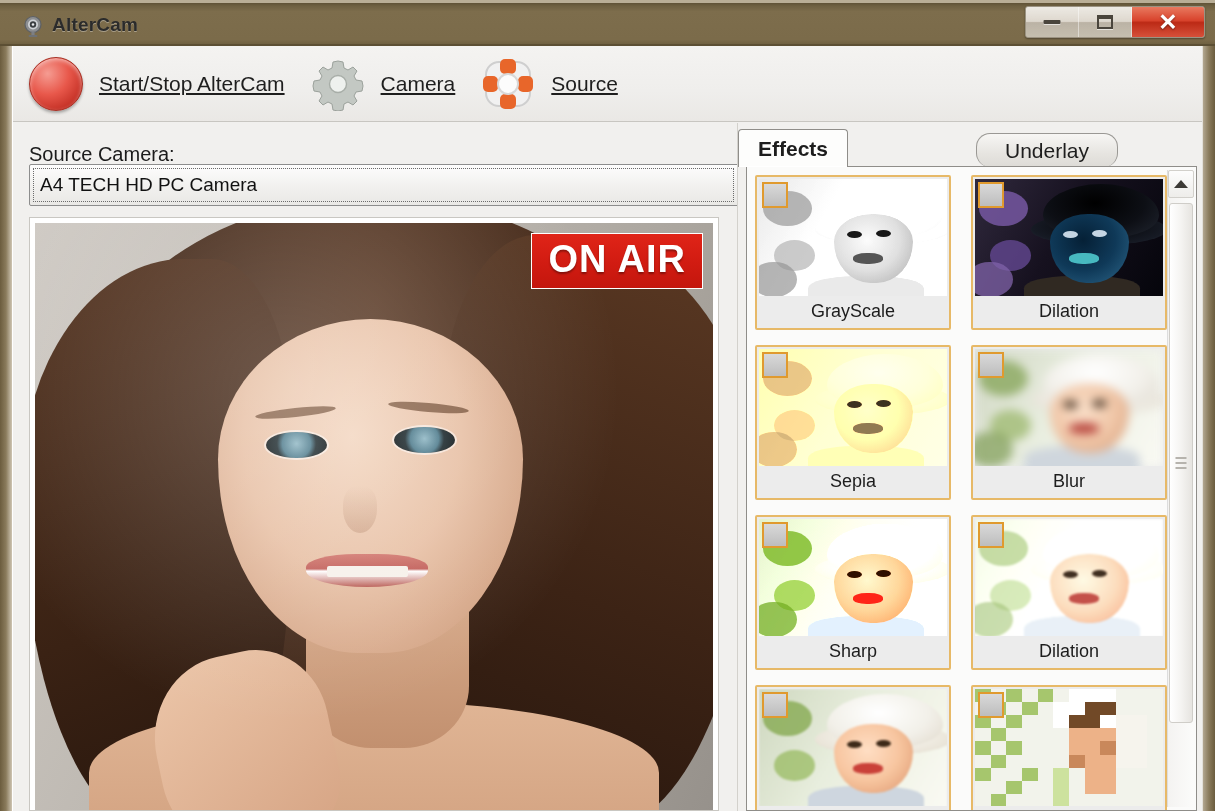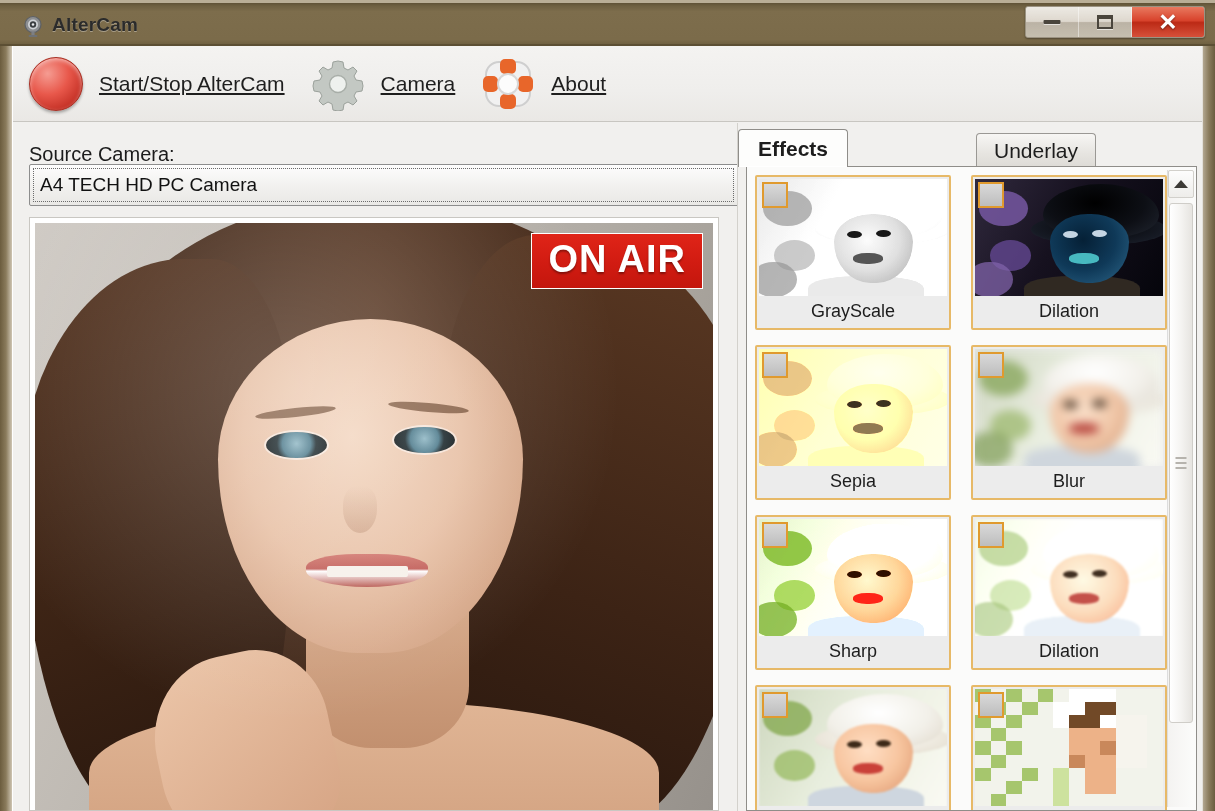--- a/index.html
+++ b/index.html
@@ -385,21 +385,21 @@
         <span class="ico-life">
           <svg width="54" height="54" viewBox="0 0 54 54">
             <rect x="5" y="5" width="44" height="44" rx="13" fill="#f1f1f1" stroke="#cfcfcf" stroke-width="2"></rect>
             <rect x="19" y="2" width="16" height="15" rx="5" fill="#e8662a"></rect>
             <rect x="19" y="37" width="16" height="15" rx="5" fill="#e8662a"></rect>
             <rect x="2" y="19" width="15" height="16" rx="5" fill="#e8662a"></rect>
             <rect x="37" y="19" width="15" height="16" rx="5" fill="#e8662a"></rect>
             <circle cx="27" cy="27" r="10" fill="#fcfcfc" stroke="#d8d8d8" stroke-width="2"></circle>
           </svg>
         </span>
-        <span class="tb-label">About</span>
+        <span class="tb-label">Source</span>
       </div>
     </div>
 
     <div id="left">
 
       <div id="src-label">Source Camera:</div>
 
       <div id="combo">
         <div id="combo-inner"></div>
         <div id="combo-text">A4 TECH HD PC Camera</div>
@@ -432,21 +432,21 @@
         </div>
       </div>
     </div>
 
     <div id="right">
 
       <div id="tabstrip">
         <div class="tab active" style="left:0px;width:110px;">
           <span>Effects</span>
         </div>
-        <div class="tab" style="left:238px;width:120px;">
+        <div class="tab" style="left:238px;width:142px;border-radius:14px;">
           <span>Underlay</span>
         </div>
       </div>
 
       <div id="tabpanel">
         <div id="grid">
 
           <div class="cell" style="left:0px;top:0px;">
             <span class="chk"></span>
             <div class="thumb">

